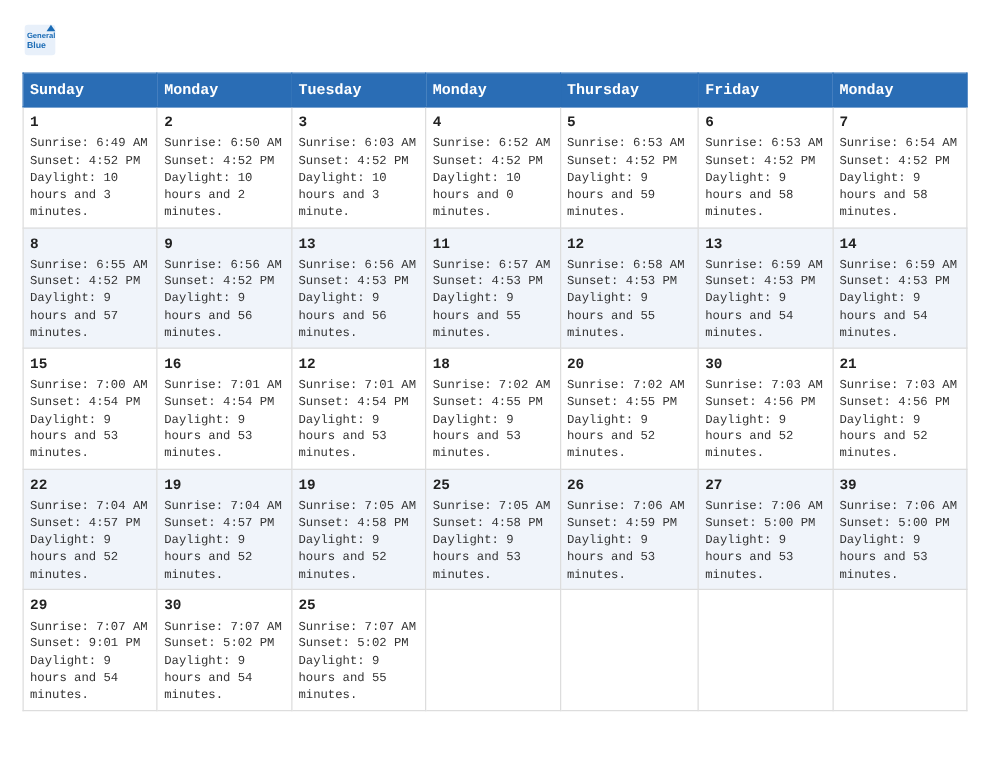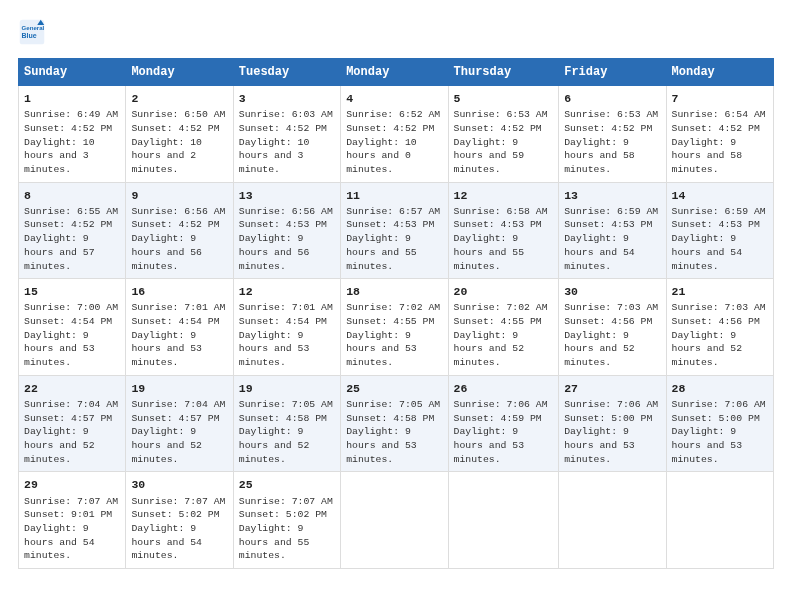--- a/index.html
+++ b/index.html
@@ -296,21 +296,21 @@
             <div class="cell-text">Sunset: 4:59 PM</div>
             <div class="cell-text">Daylight: 9 hours and 53 minutes.</div>
           </td>
           <td>
             <span class="day-num">27</span>
             <div class="cell-text">Sunrise: 7:06 AM</div>
             <div class="cell-text">Sunset: 5:00 PM</div>
             <div class="cell-text">Daylight: 9 hours and 53 minutes.</div>
           </td>
           <td>
-            <span class="day-num">28</span>
+            <span class="day-num">39</span>
             <div class="cell-text">Sunrise: 7:06 AM</div>
             <div class="cell-text">Sunset: 5:00 PM</div>
             <div class="cell-text">Daylight: 9 hours and 53 minutes.</div>
           </td>
         </tr>
         <tr>
           <td>
             <span class="day-num">29</span>
             <div class="cell-text">Sunrise: 7:07 AM</div>
             <div class="cell-text">Sunset: 9:01 PM</div>

